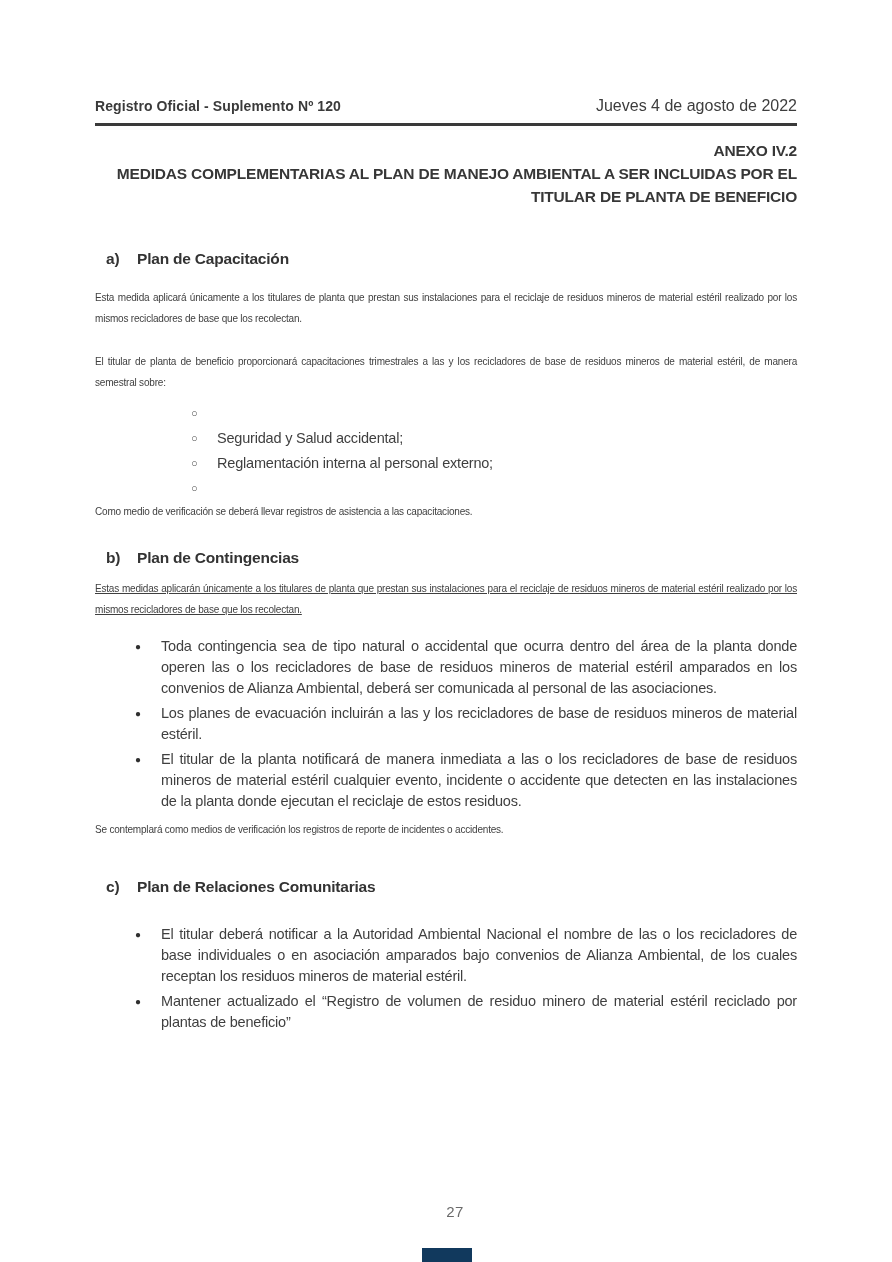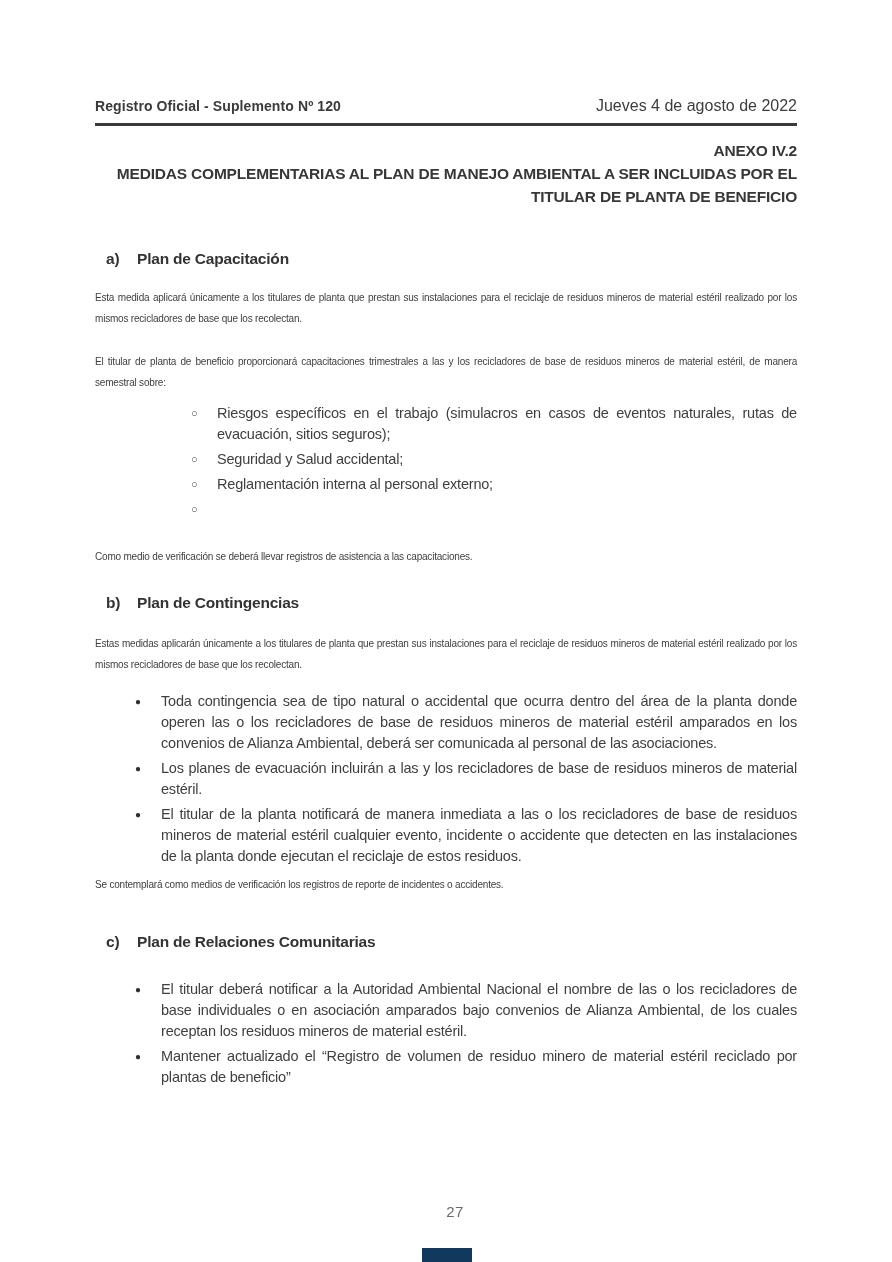--- a/index.html
+++ b/index.html
@@ -92,23 +92,23 @@
     flex: 0 0 26px;
     font-size: 10px;
     line-height: 21px;
     color: #2f2f2f;
   }
   
   .mt-heading-a { margin-top: 42px; }
   .mt-p1a { margin-top: 19px; }
   .mt-p2a { margin-top: 22px; }
   .mt-lista { margin-top: 7px; }
-  .mt-p3a { margin-top: 26px; }
+  .mt-p3a { margin-top: 2px; }
   .mt-heading-b { margin-top: 27px; }
-  .mt-p1b { margin-top: 21px; }
+  .mt-p1b { margin-top: 11px; text-decoration: underline; }
   .mt-listb { margin-top: 16px; }
   .mt-p2b { margin-top: 7px; }
   .mt-heading-c { margin-top: 38px; }
   .mt-listc { margin-top: 28px; }
   
   .page-num {
     position: absolute;
     left: 18px; right: 0;
     top: 1203px;
     text-align: center;
@@ -143,21 +143,20 @@
 
   <div class="sec-heading mt-heading-a">
     <span class="lbl">a)</span>
     <span>Plan de Capacitación</span>
   </div>
   <p class="para mt-p1a">Esta medida aplicará únicamente a los titulares de planta que prestan sus instalaciones para el reciclaje de residuos mineros de material estéril realizado por los mismos recicladores de base que los recolectan.</p>
   <p class="para mt-p2a">El titular de planta de beneficio proporcionará capacitaciones trimestrales a las y los recicladores de base de residuos mineros de material estéril, de manera semestral sobre:</p>
   <ul class="blist circle-list mt-lista">
     <li>
       <span class="marker">○</span>
-      <span class="txt">Riesgos específicos en el trabajo (simulacros en casos de eventos naturales, rutas de evacuación, sitios seguros);</span>
     </li>
     <li>
       <span class="marker">○</span>
       <span class="txt">Seguridad y Salud accidental;</span>
     </li>
     <li>
       <span class="marker">○</span>
       <span class="txt">Reglamentación interna al personal externo;</span>
     </li>
     <li>

